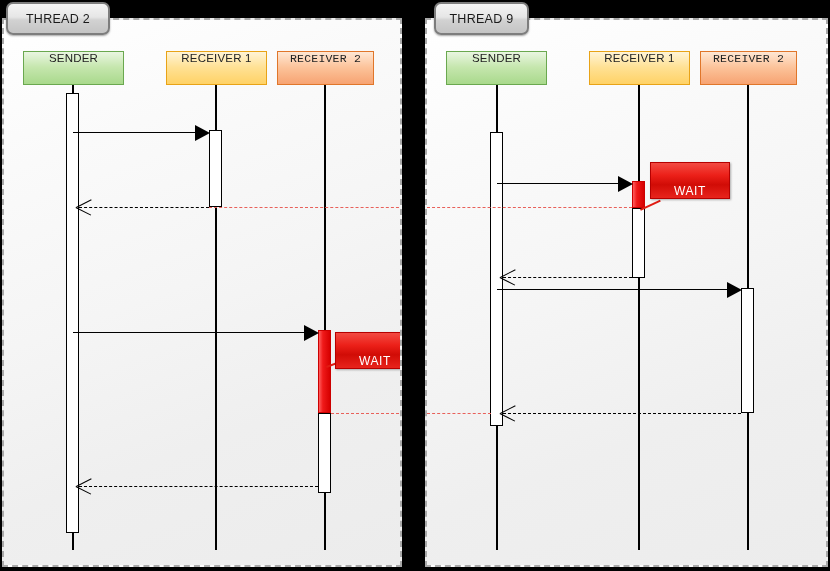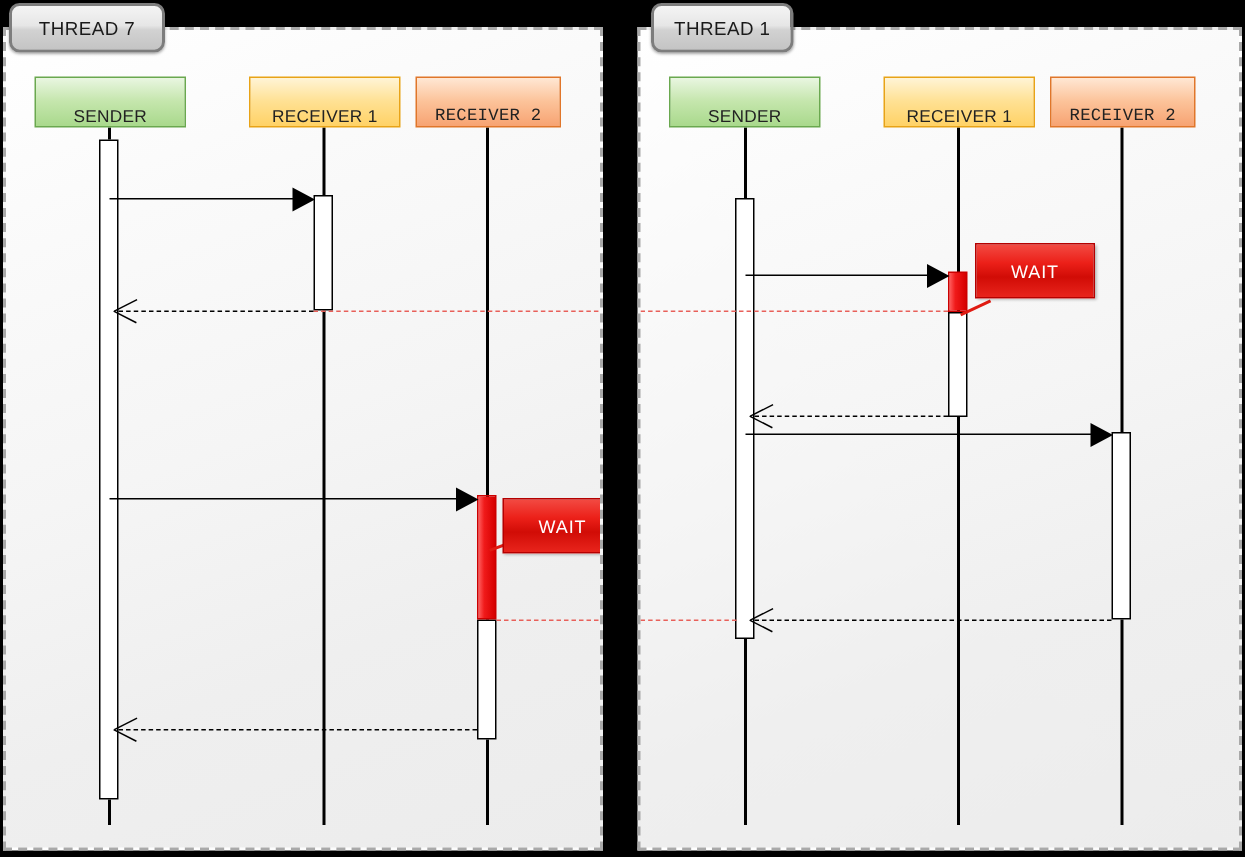--- a/index.html
+++ b/index.html
@@ -53,21 +53,21 @@
   #thread-tab-2 { left: 434px; top: 2px; width: 95px; }
 
   
   .actor-box {
     position: absolute;
     box-sizing: border-box;
     height: 34px;
     border-width: 1px;
     border-style: solid;
     display: flex;
-    align-items: flex-end;
+    align-items: flex-start;
     justify-content: center;
     font-size: 11.5px;
     color: #222222;
     letter-spacing: .2px;
     z-index: 20;
   }
   .actor-sender {
     border-color: #6aa84f;
     background: linear-gradient(180deg, #e9f6e1 0%, #c5e6ad 48%, #a9d98c 100%);
   }
@@ -147,21 +147,21 @@
   .wait-box {
     position: absolute;
     box-sizing: border-box;
     height: 37px;
     border: 1px solid #b50000;
     background: linear-gradient(180deg, #f24a42 0%, #ec2019 35%, #d10c06 62%, #e8241c 100%);
     color: #ffffff;
     font-size: 12px;
     letter-spacing: .6px;
     display: flex;
-    align-items: center;
+    align-items: flex-end;
     justify-content: center;
     box-shadow: 1px 1px 2px rgba(0,0,0,.3);
     z-index: 30;
   }
   .wait-stem {
     position: absolute;
     height: 0;
     border-top: 2px solid #e01b12;
     z-index: 29;
   }
@@ -210,21 +210,21 @@
     <div class="msg-line ret" style="left:75px; top:466px; width:239px;"></div>
     <div class="arrow-open" style="left:72px; top:457px;"></div>
 
     <div class="wait-stem" style="left:322px; top:346px; width:22px; transform:rotate(-20deg); transform-origin:0 0;"></div>
     <div class="wait-box" style="left:331px; top:312px; width:80px;">
       <span>WAIT</span>
     </div>
   </div>
 
   <div class="thread-tab" id="thread-tab-1">
-    <span>THREAD 7</span>
+    <span>THREAD 2</span>
   </div>
 
   <div class="panel" id="panel-thread-2">
 
     <div class="actor-box actor-sender" style="left:19px; top:31px; width:101px;">
       <span>SENDER</span>
     </div>
     <div class="actor-box actor-recv1" style="left:162px; top:31px; width:101px;">
       <span>RECEIVER 1</span>
     </div>
@@ -259,16 +259,16 @@
     <div class="msg-line ret" style="left:76px; top:393px; width:238px;"></div>
     <div class="arrow-open" style="left:73px; top:384px;"></div>
 
     <div class="wait-stem" style="left:213px; top:189px; width:22px; transform:rotate(-25deg); transform-origin:0 0;"></div>
     <div class="wait-box" style="left:223px; top:142px; width:80px;">
       <span>WAIT</span>
     </div>
   </div>
 
   <div class="thread-tab" id="thread-tab-2">
-    <span>THREAD 1</span>
+    <span>THREAD 9</span>
   </div>
 
 </div>
 
 </body></html>

